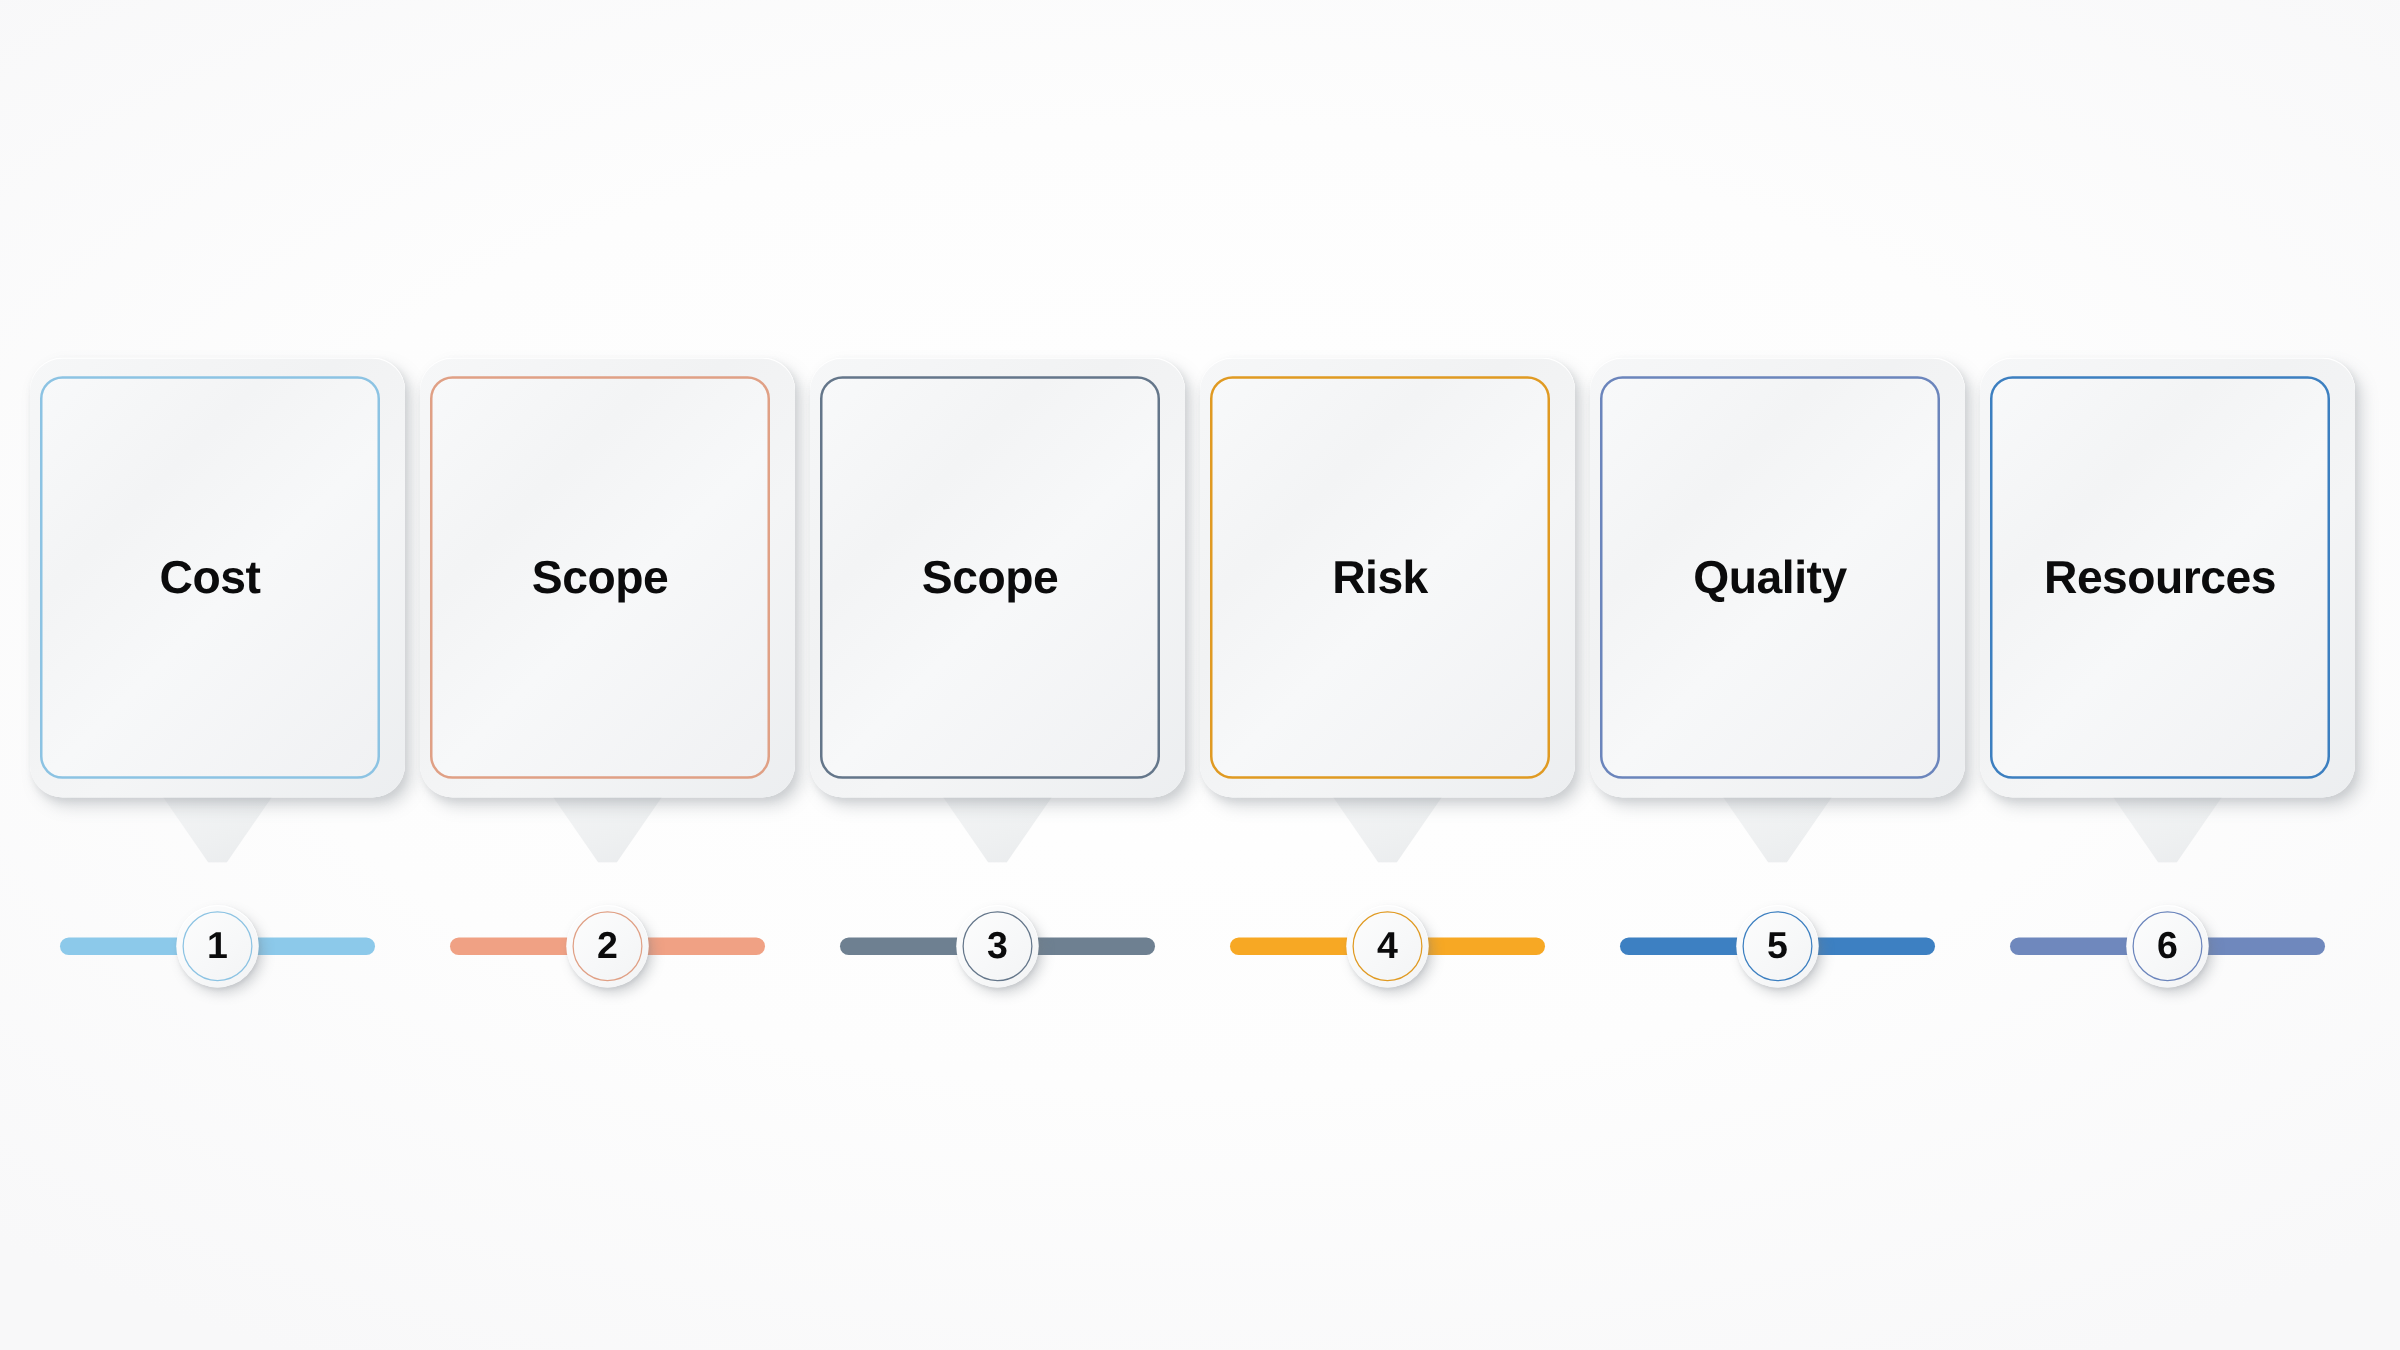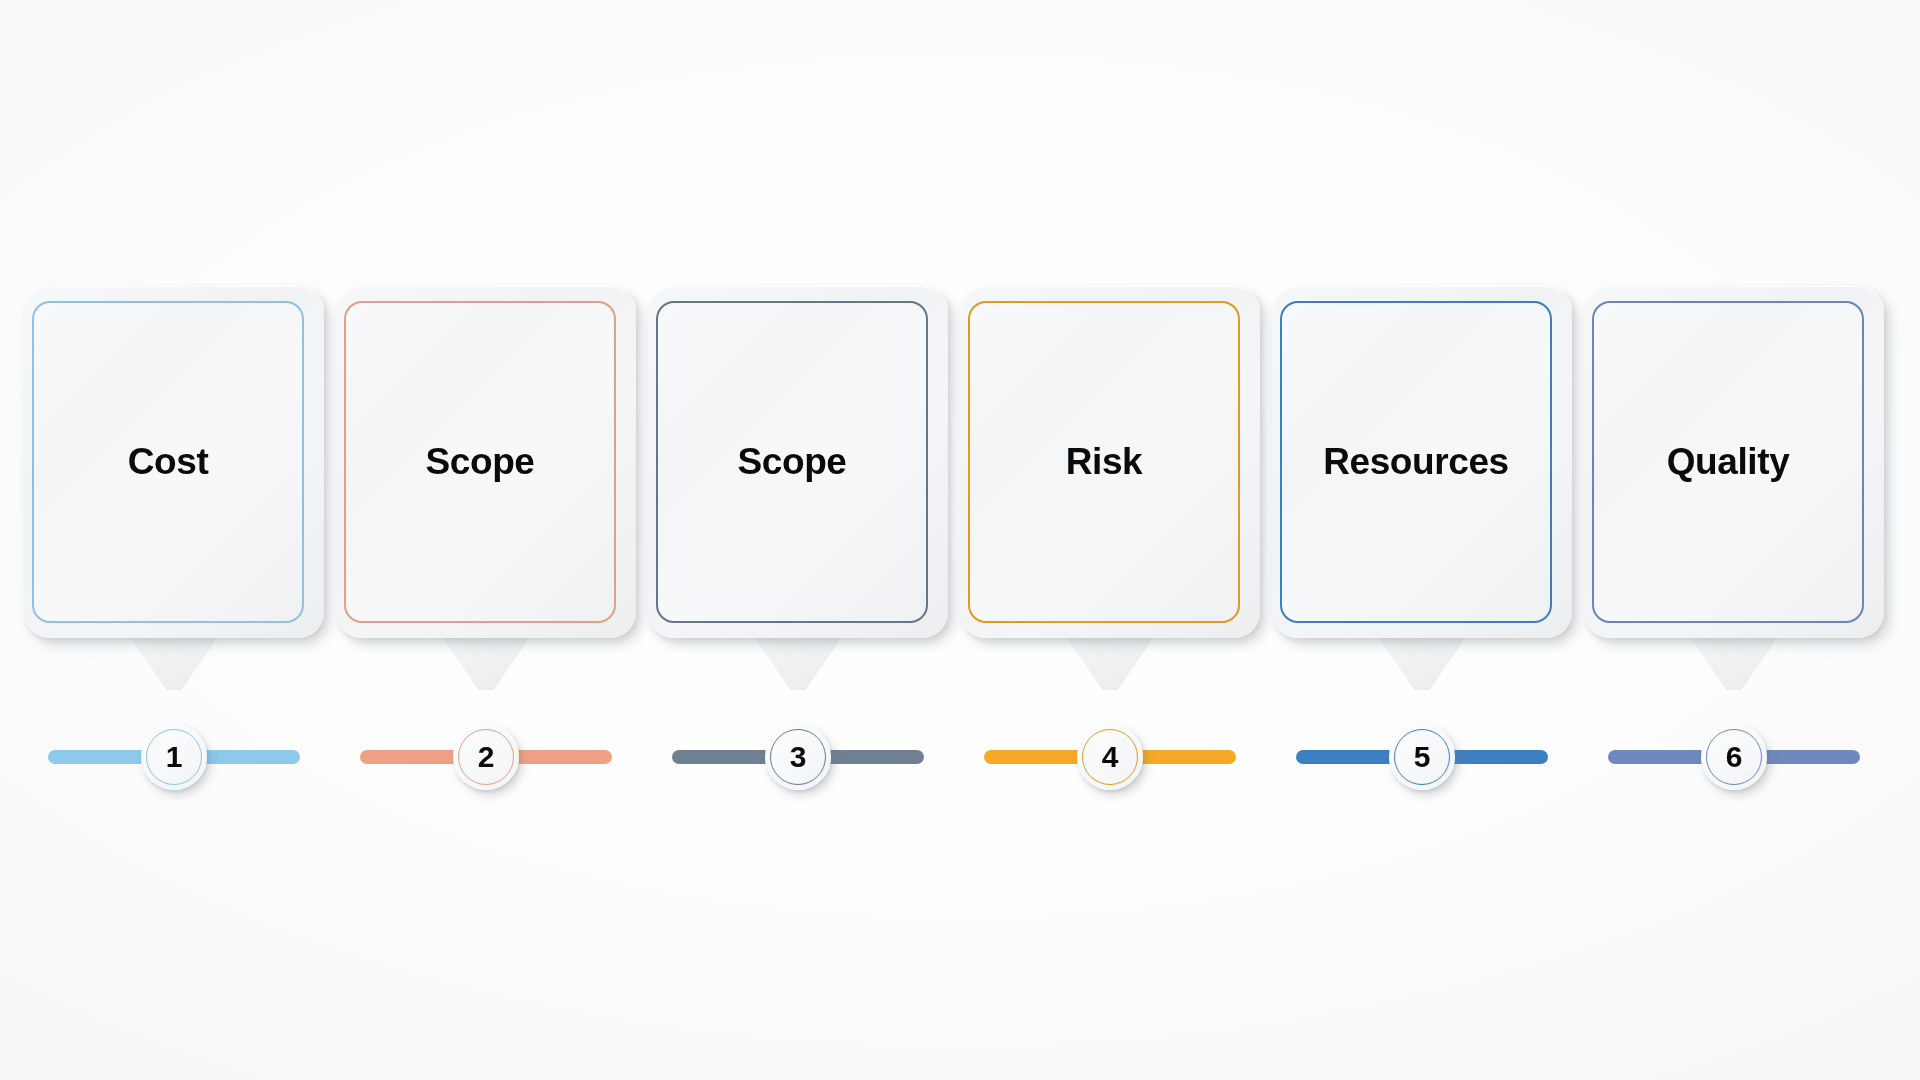--- a/index.html
+++ b/index.html
@@ -221,35 +221,35 @@
       <div class="bubble-shell">
         <div class="bubble-inner" style="border-color: rgb(224, 154, 34);">
           <span class="bubble-label">Risk</span>
         </div>
       </div>
     </div>
 
     <div class="bubble">
       <div class="bubble-tail"></div>
       <div class="bubble-shell">
+        <div class="bubble-inner" style="border-color: rgb(107, 133, 188);">
+          <span class="bubble-label">Quality</span>
+        </div>
+      </div>
+    </div>
+
+    <div class="bubble">
+      <div class="bubble-tail"></div>
+      <div class="bubble-shell">
         <div class="bubble-inner" style="border-color: rgb(60, 127, 192);">
           <span class="bubble-label">Resources</span>
         </div>
       </div>
     </div>
 
-    <div class="bubble">
-      <div class="bubble-tail"></div>
-      <div class="bubble-shell">
-        <div class="bubble-inner" style="border-color: rgb(107, 133, 188);">
-          <span class="bubble-label">Quality</span>
-        </div>
-      </div>
-    </div>
-
   </div>
 
   <div id="track-row">
 
     <div class="track-unit">
       <div class="track-bar-left" style="background: rgb(140, 201, 234);"></div>
       <div class="track-bar-right" style="background: rgb(140, 201, 234);"></div>
       <div class="node-circle">
         <div class="node-ring" style="border-color: rgb(140, 195, 227);"></div>
         <span class="node-num">1</span>

